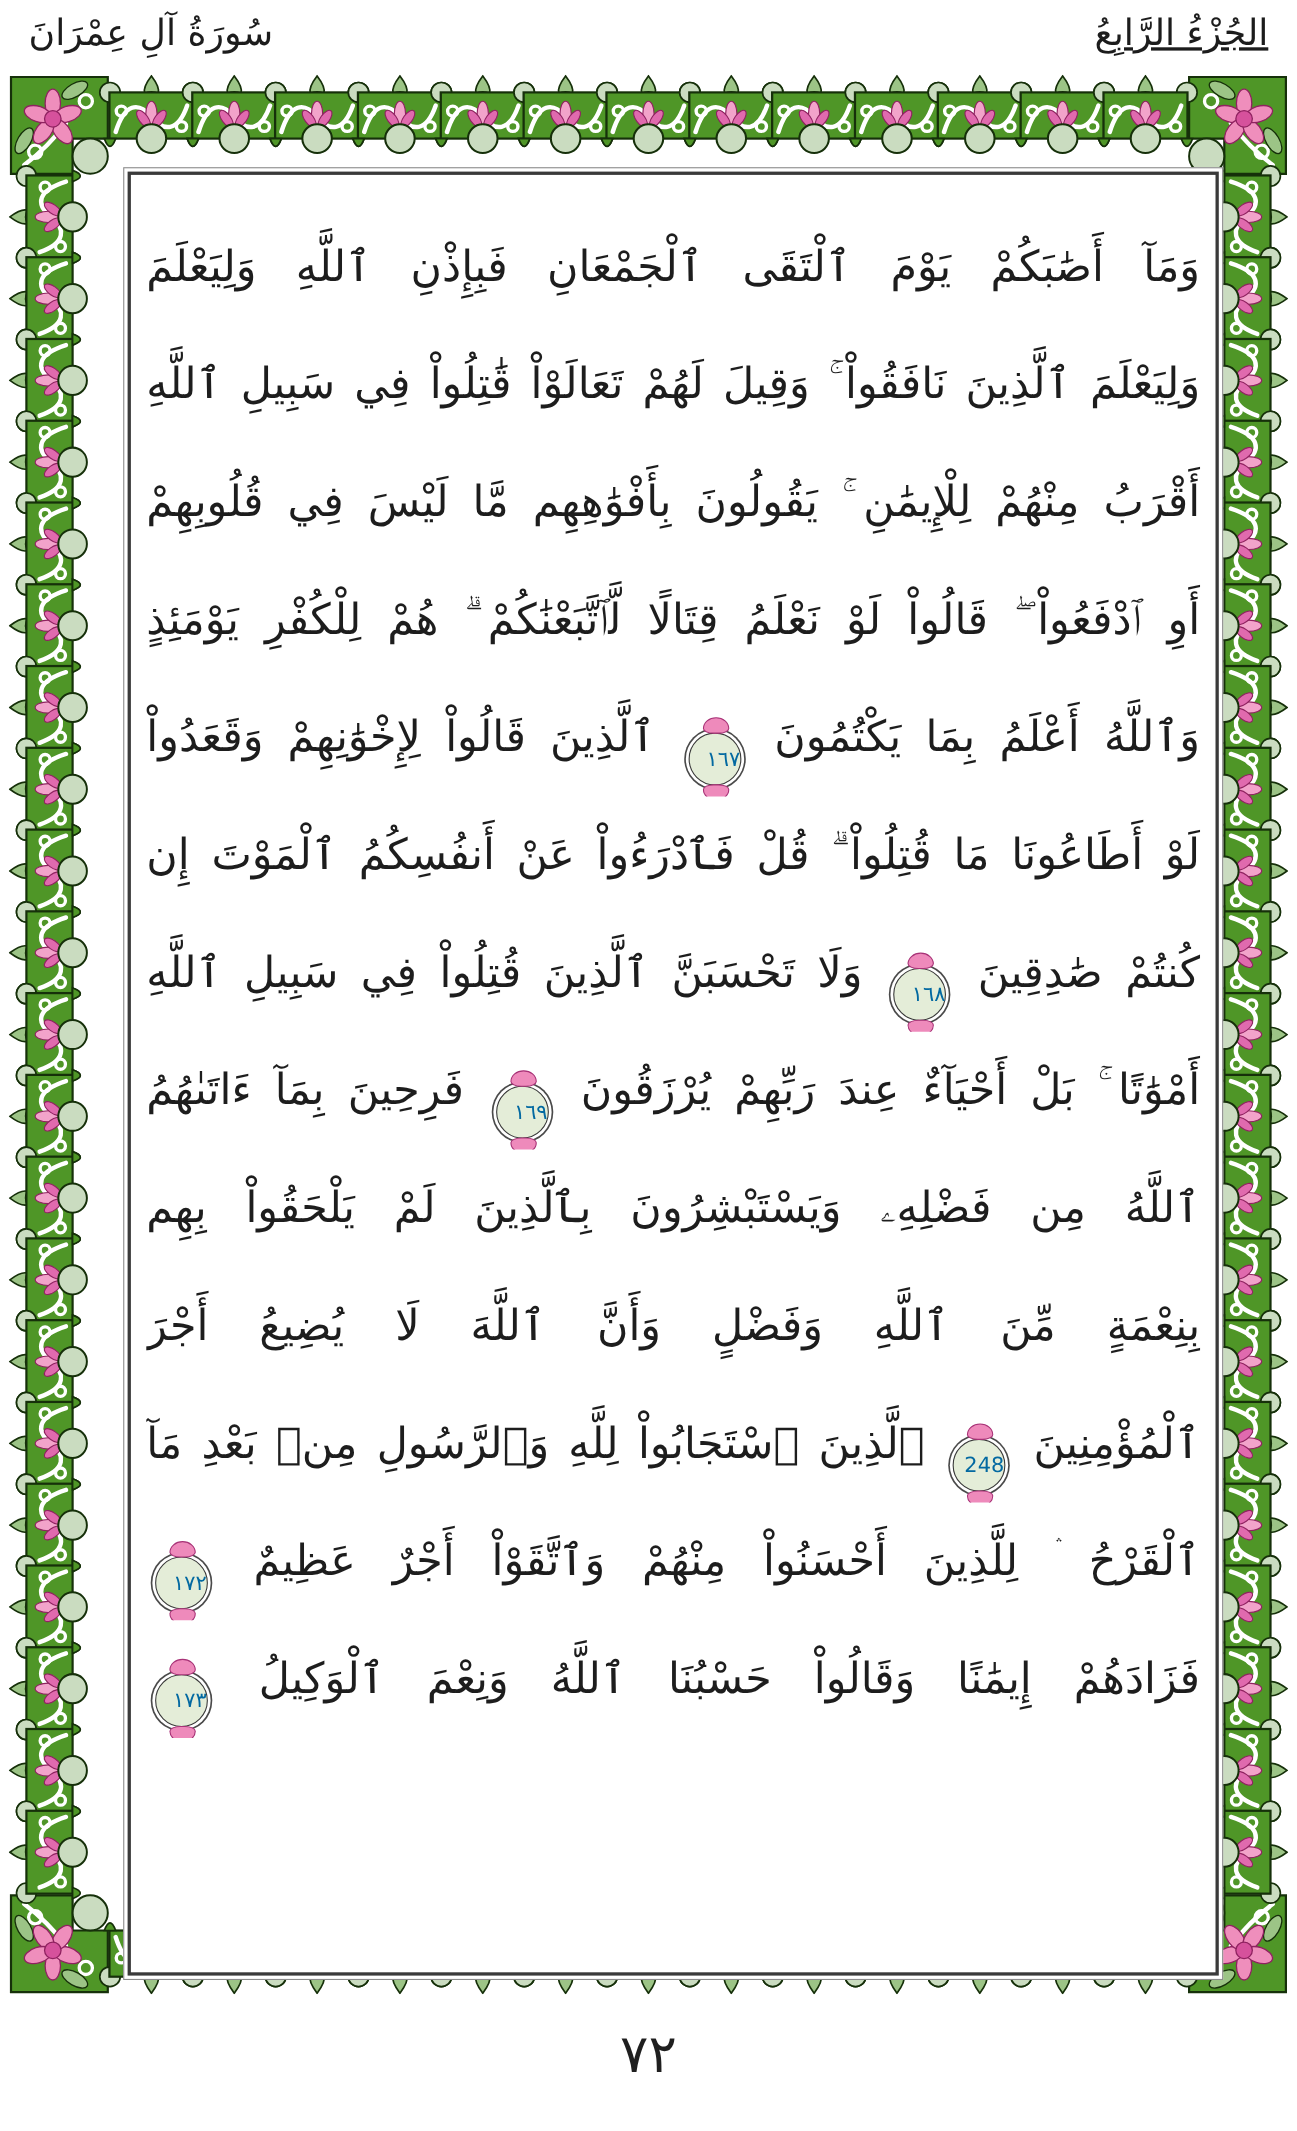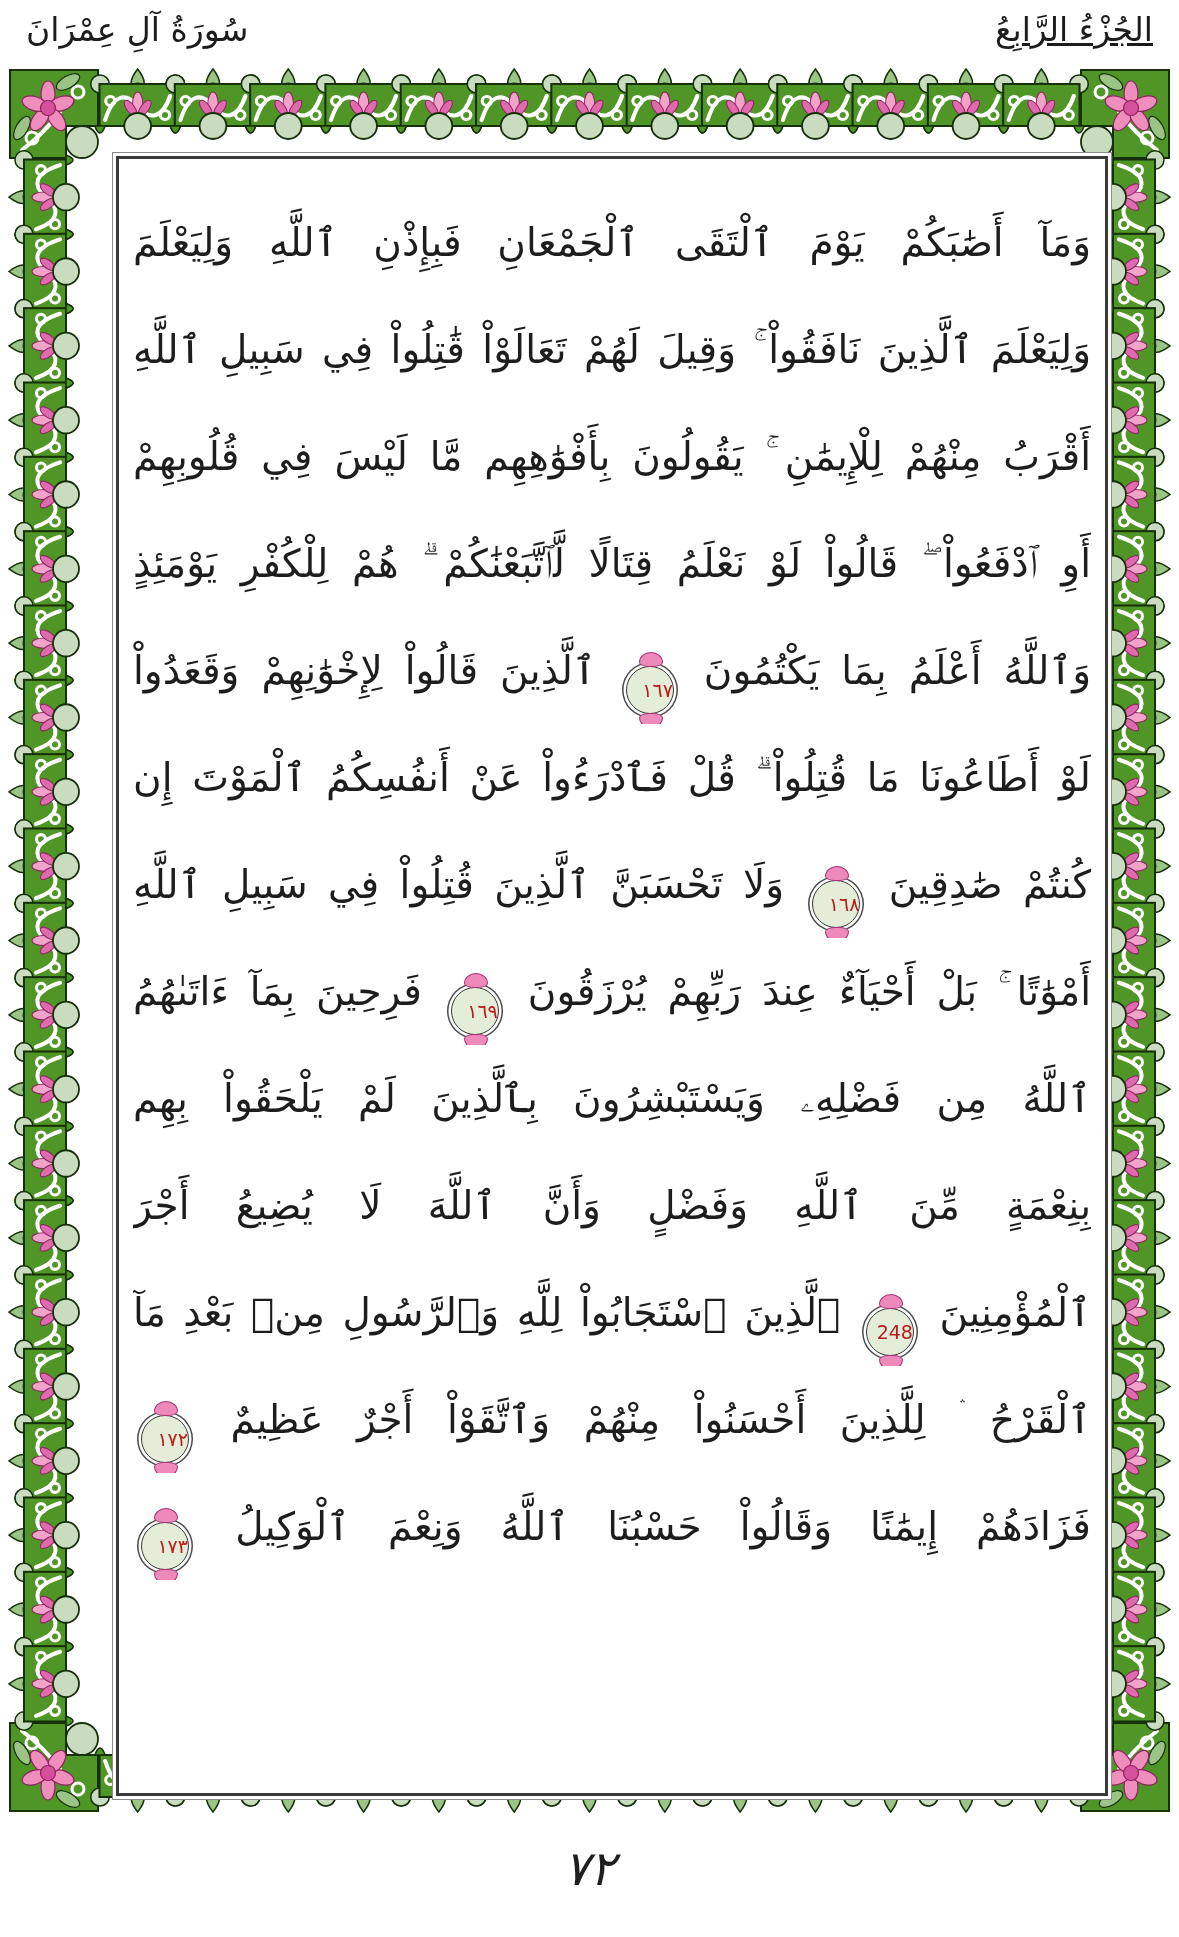--- a/index.html
+++ b/index.html
@@ -58,42 +58,42 @@
     margin:0 8px;
     background:#e4edd8;
     border:1.5px solid #3a3a3a;
     border-radius:50%;
     box-shadow:0 0 0 2.5px #ffffff, 0 0 0 4px #4a4a4a;
     text-align:center;
     line-height:46px;
     font-size:19px;
     letter-spacing:0;
     vertical-align:-13px;
-    color:#b91c1c;
+    color:#0369a1;
   }
   .vm::before{
     content:"";position:absolute;left:50%;top:-15px;margin-left:-11px;
     width:22px;height:13px;background:#ee8abb;
     border:1px solid #a83277;
     border-radius:55% 55% 45% 45% / 75% 75% 35% 35%;
   }
   .vm::after{
     content:"";position:absolute;left:50%;bottom:-15px;margin-left:-11px;
     width:22px;height:13px;background:#ee8abb;
     border:1px solid #a83277;
     border-radius:45% 45% 55% 55% / 35% 35% 75% 75%;
   }
   .hizb-star{
     font-size:28px;color:#222222;
     vertical-align:-2px;margin:0 4px;
   }
   
   .pageno{
     position:absolute;left:0;top:1840px;width:100%;
-    text-align:center;font-size:48px;color:#1f1f1f;font-style:italic;
+    text-align:center;font-size:48px;color:#1f1f1f;
   }
 </style>
 <style>.f-band{fill:#4f9627;stroke:#16300a;stroke-width:2;}
    .f-sage{fill:#cadcc0;stroke:#16300a;stroke-width:1.5;}
    .f-scallop{fill:#cadcc0;stroke:#16300a;stroke-width:1.8;}
    .f-finial{fill:#9cc486;stroke:#16300a;stroke-width:1.5;}
    .f-leaf{fill:#9cc486;stroke:#16300a;stroke-width:1.2;}
    .f-seam{fill:#4f9627;stroke:#16300a;stroke-width:1.5;}
    .f-vine{fill:none;stroke:#ffffff;stroke-width:4;stroke-linecap:round;}
    .f-vine2{fill:none;stroke:#ffffff;stroke-width:3;}

